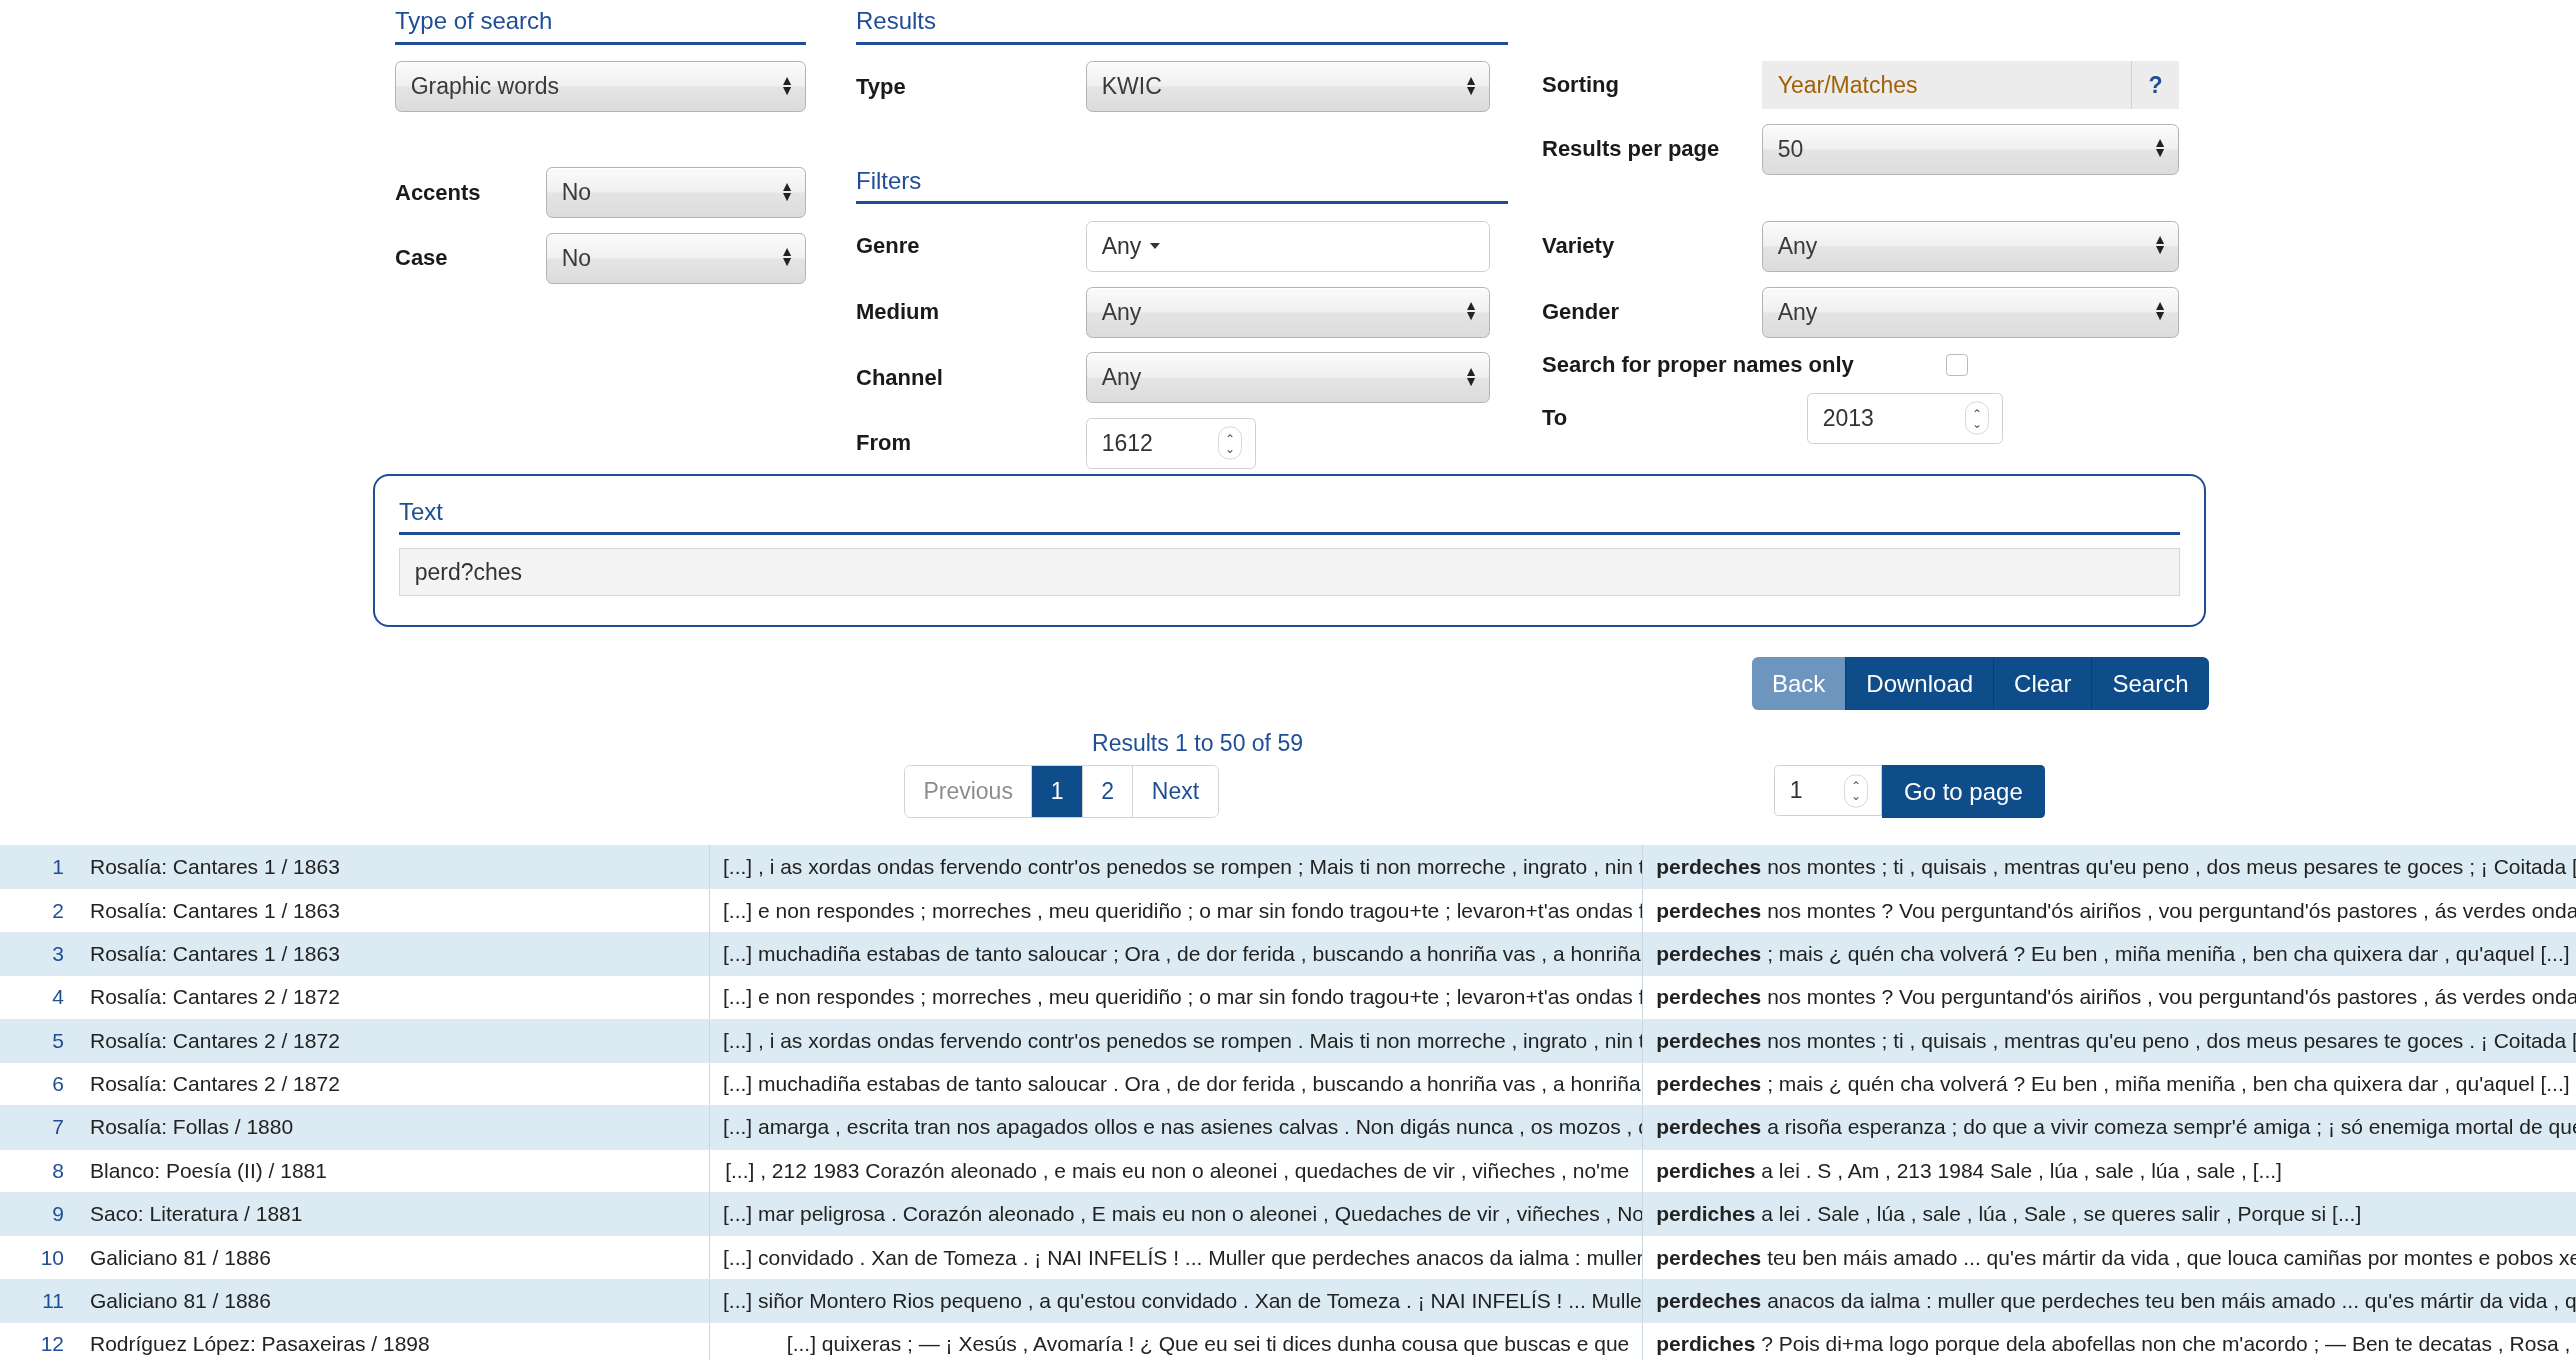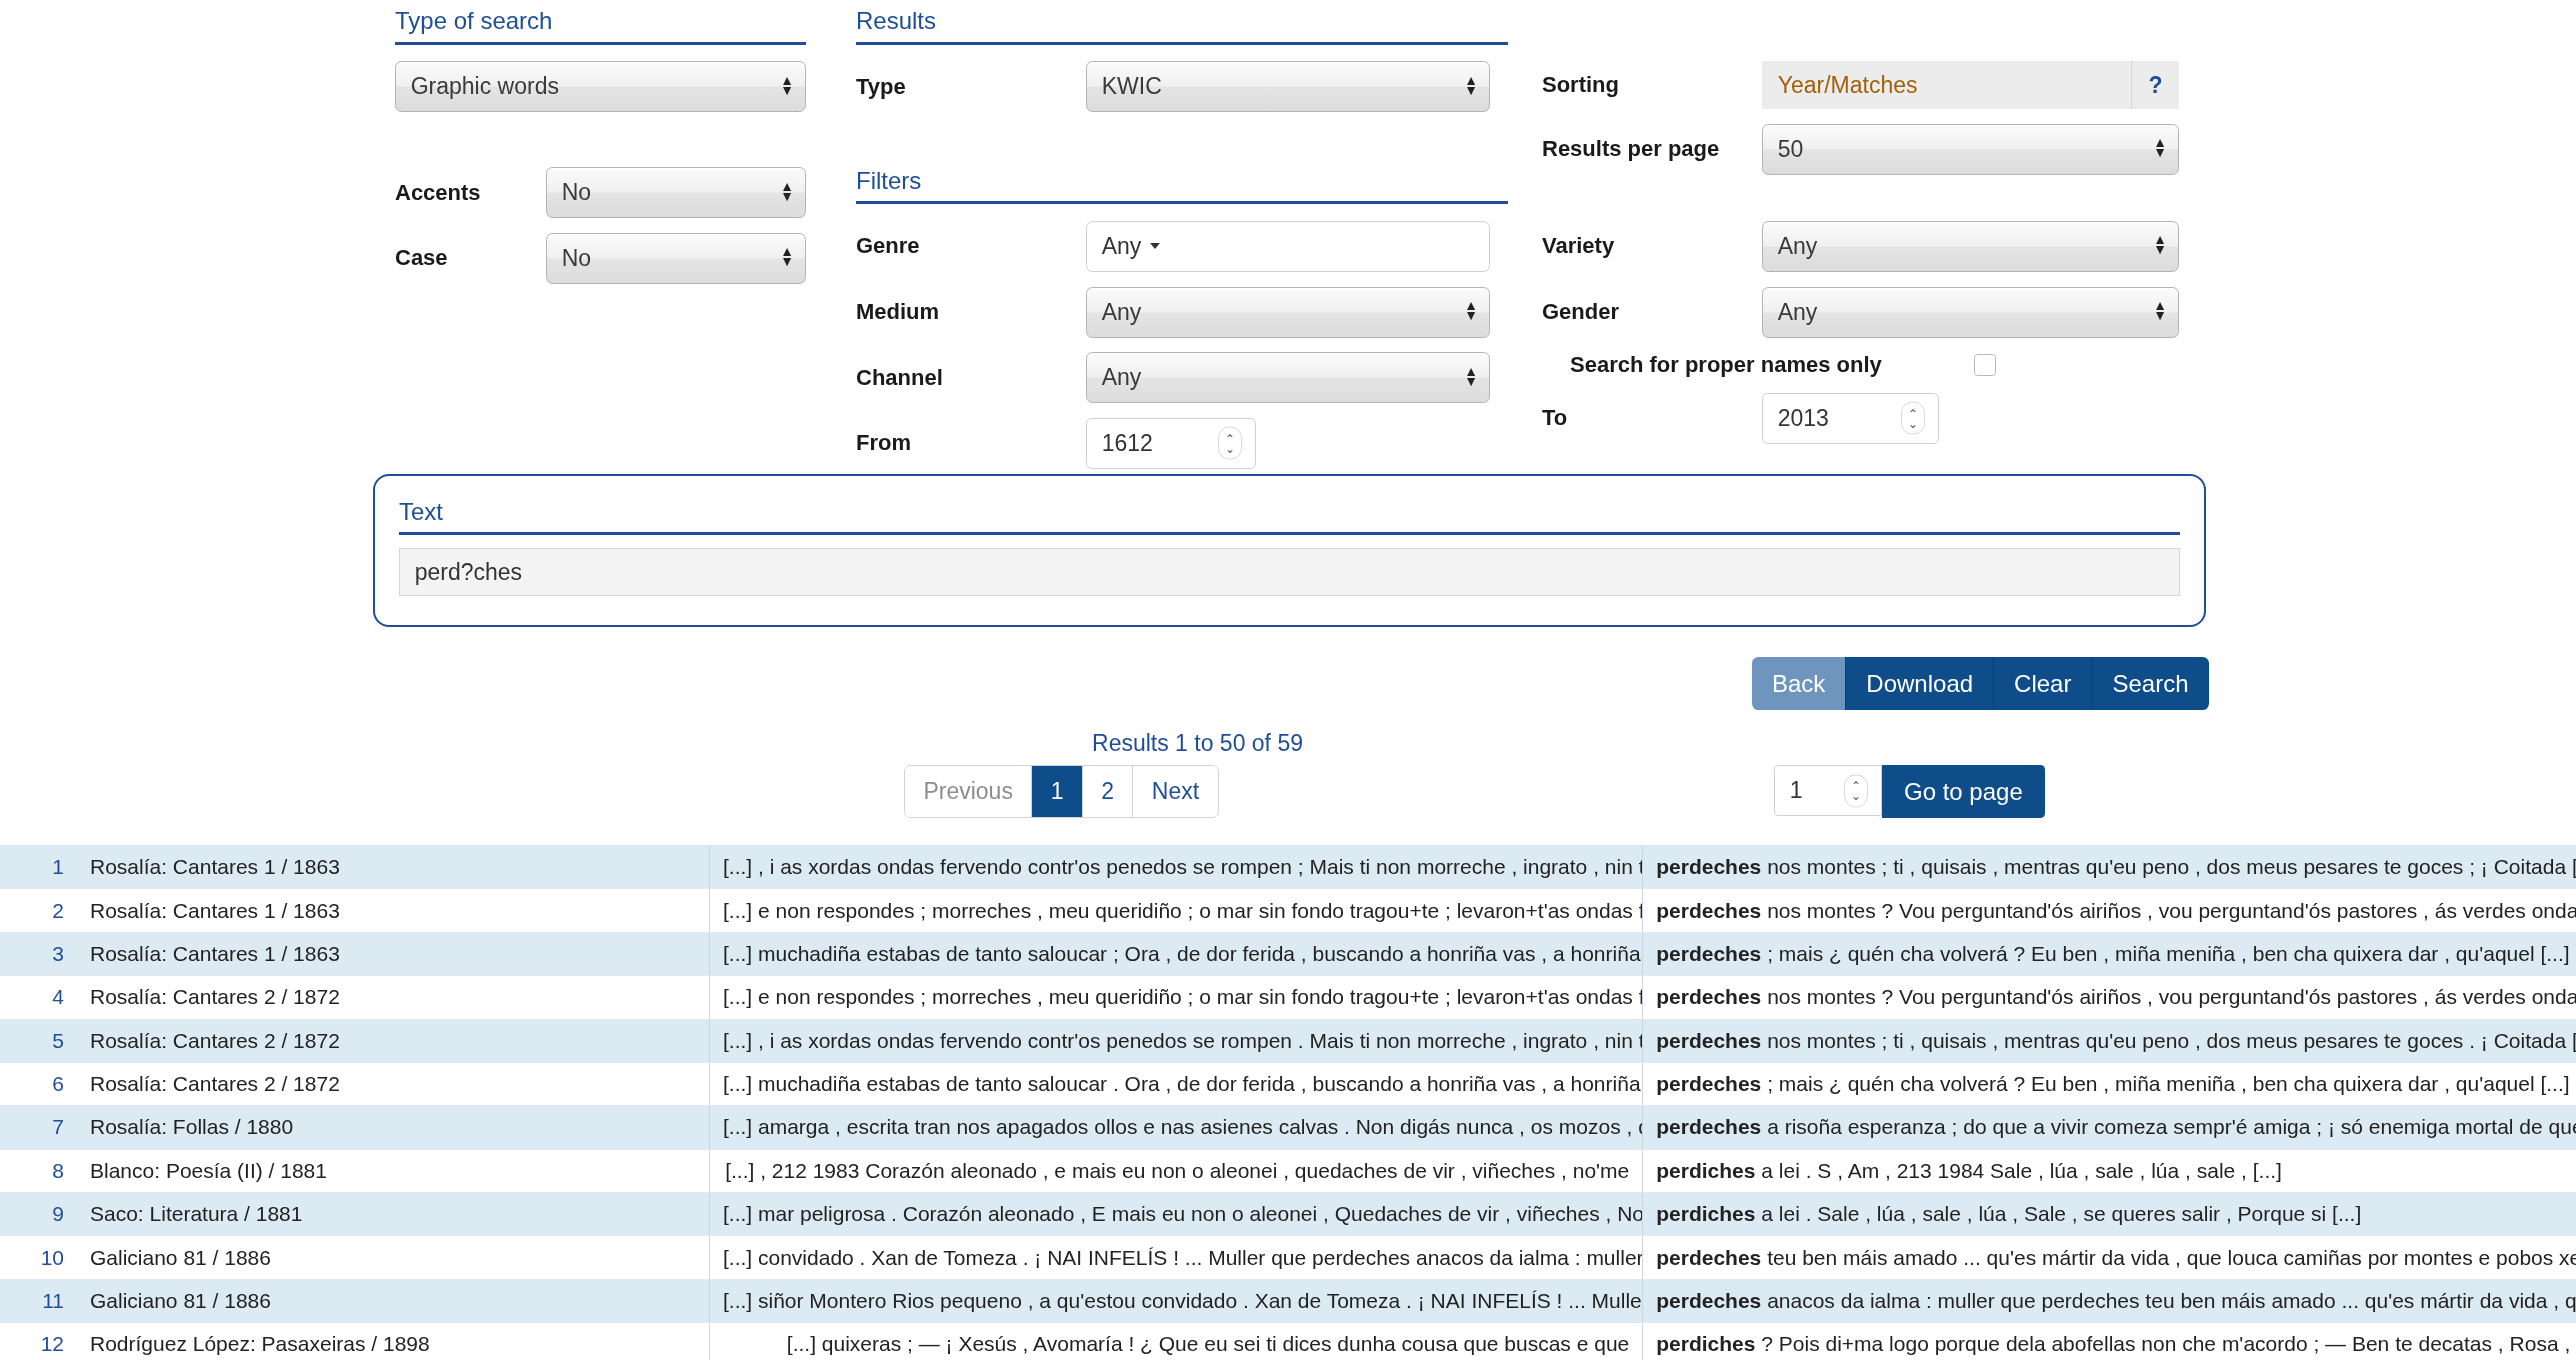--- a/index.html
+++ b/index.html
@@ -318,26 +318,26 @@
       <div class="lbl" style="width:220px;">Gender</div>
       <div class="sel" style="width:417px;">
         <span>Any</span>
         <span class="arrows">
             <span>▲</span>
             <span>▼</span>
           </span>
       </div>
     </div>
     <div class="row" style="margin-top:11px;">
-      <div class="lbl" style="width:404px;margin-left:28px;">Search for proper names only</div>
+      <div class="lbl" style="width:404px;">Search for proper names only</div>
       <div class="cbx"></div>
     </div>
     <div class="row" style="margin-top:13px;">
       <div class="lbl" style="width:220px;">To</div>
-      <div class="num" style="width:177px;">
+      <div class="num" style="width:196px;margin-left:45px;">
         <span>2013</span>
         <span class="spin">
             <span>⌃</span>
             <span>⌄</span>
           </span>
       </div>
     </div>
   </div>
 
   <div class="textpanel" style="left:373px;top:474px;width:1829px;height:149px;border-radius:16px;">

